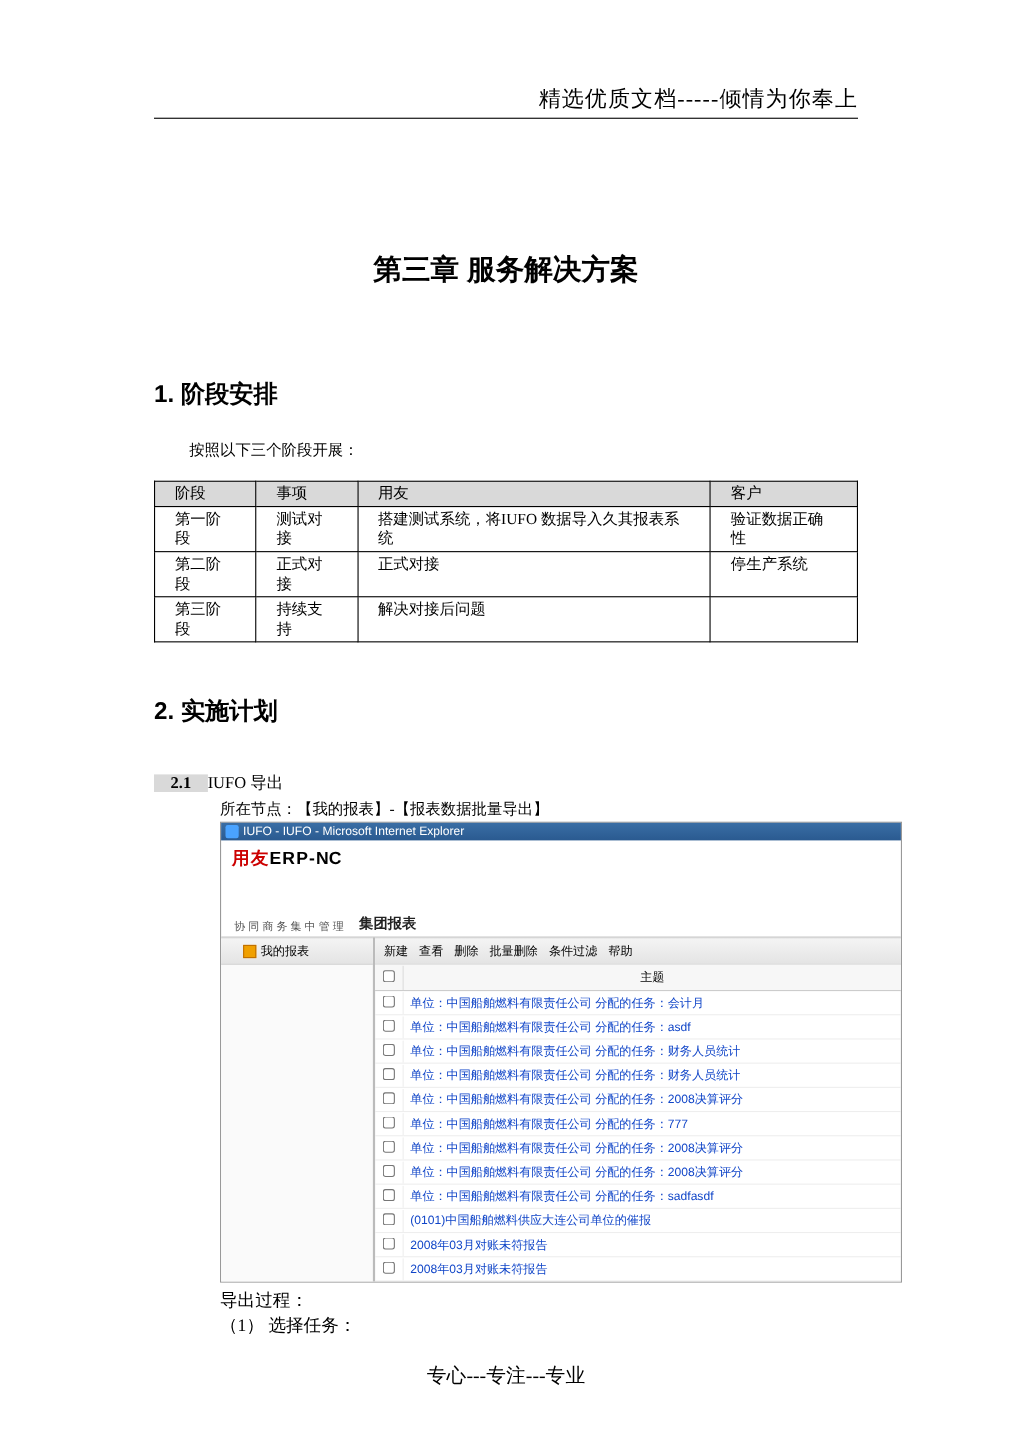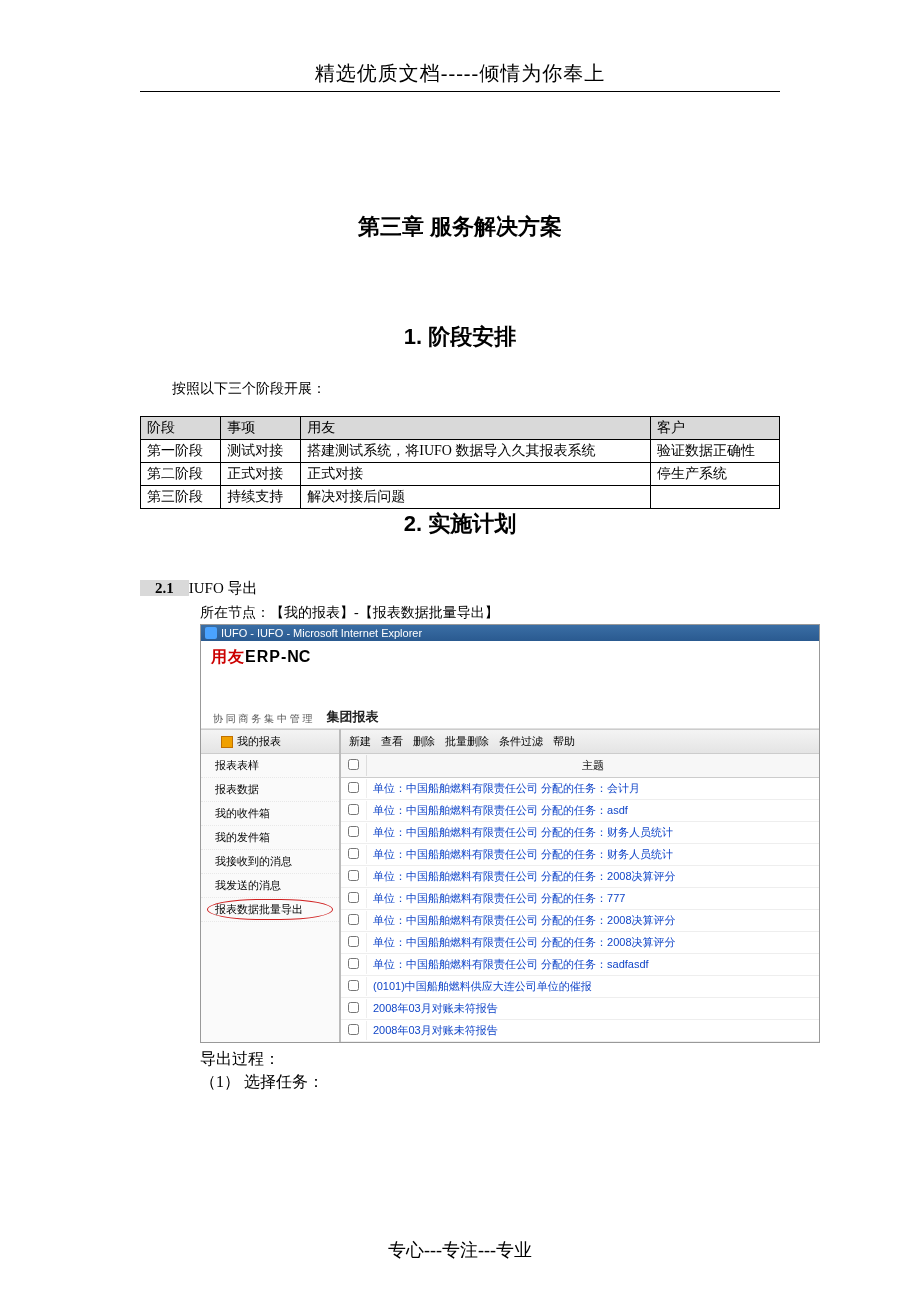--- a/index.html
+++ b/index.html
@@ -8,58 +8,59 @@
     height: 1302px;
     background: #fff;
     font-family: "SimSun", "宋体", serif;
     color: #000;
     position: relative;
   }
   .page {
     padding: 60px 140px 40px 140px;
   }
   .doc-header {
-    text-align: center;
+    text-align: right;
     font-size: 20px;
     font-family: "SimSun", serif;
     margin-bottom: 4px;
     letter-spacing: 1px;
+    margin-top: 16px;
   }
   .hr {
     border: none;
     border-top: 1px solid #000;
     margin-bottom: 120px;
   }
   .chapter-title {
     text-align: center;
     font-family: "SimHei", "黑体", sans-serif;
-    font-size: 22px;
+    font-size: 26px;
     font-weight: bold;
     margin-bottom: 80px;
   }
   .h2 {
     font-family: "SimHei", "黑体", sans-serif;
     font-size: 22px;
     font-weight: bold;
     margin-bottom: 28px;
-    text-align: center;
+    margin-top: 48px;
   }
   .intro {
     font-size: 14px;
     margin-left: 32px;
     margin-bottom: 18px;
   }
   table.plan {
     border-collapse: collapse;
     width: 100%;
     font-size: 14px;
   }
   table.plan th, table.plan td {
     border: 1px solid #000;
-    padding: 2px 6px;
+    padding: 2px 18px;
     text-align: left;
     vertical-align: top;
   }
   table.plan th {
     background: #d9d9d9;
     font-weight: normal;
   }
   .subhead {
     font-size: 15px;
     margin-top: 40px;
@@ -241,29 +242,20 @@
         <div class="logo-sub">协 同 商 务   集 中 管 理</div>
       </div>
       <span class="logo-prod">集团报表</span>
     </div>
     <div class="shot-body">
       <div class="shot-nav">
         <div class="nav-header">
           <span class="fileicon"></span>
           <span>我的报表</span>
         </div>
-        <div id="nav-items">
-            <div class="nav-item">报表表样</div>
-            <div class="nav-item">报表数据</div>
-            <div class="nav-item">我的收件箱</div>
-            <div class="nav-item">我的发件箱</div>
-            <div class="nav-item">我接收到的消息</div>
-            <div class="nav-item">我发送的消息</div>
-            <div class="nav-item active">报表数据批量导出</div>
-          </div>
       </div>
       <div class="shot-main">
         <div class="toolbar" id="toolbar">
             <span>新建</span>
             <span>查看</span>
             <span>删除</span>
             <span>批量删除</span>
             <span>条件过滤</span>
             <span>帮助</span>
           </div>

